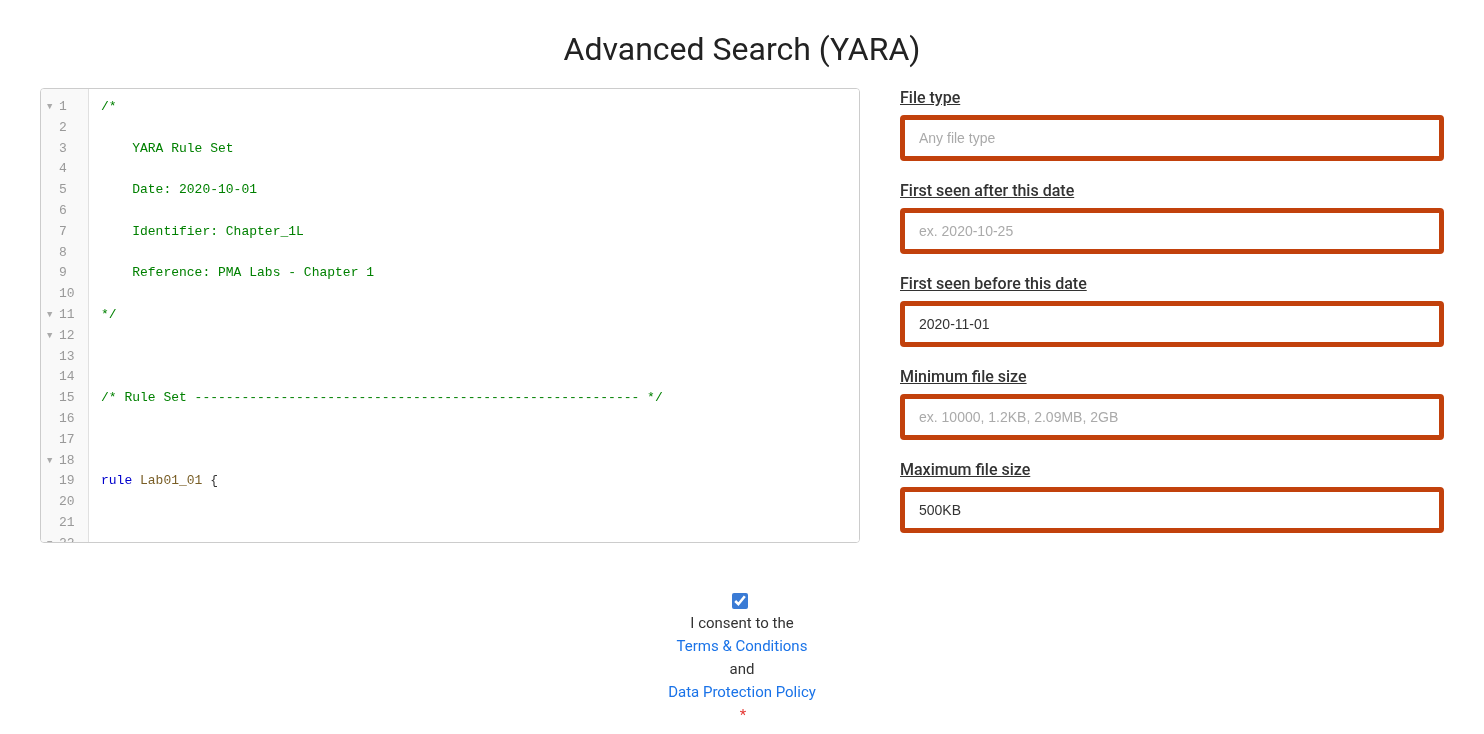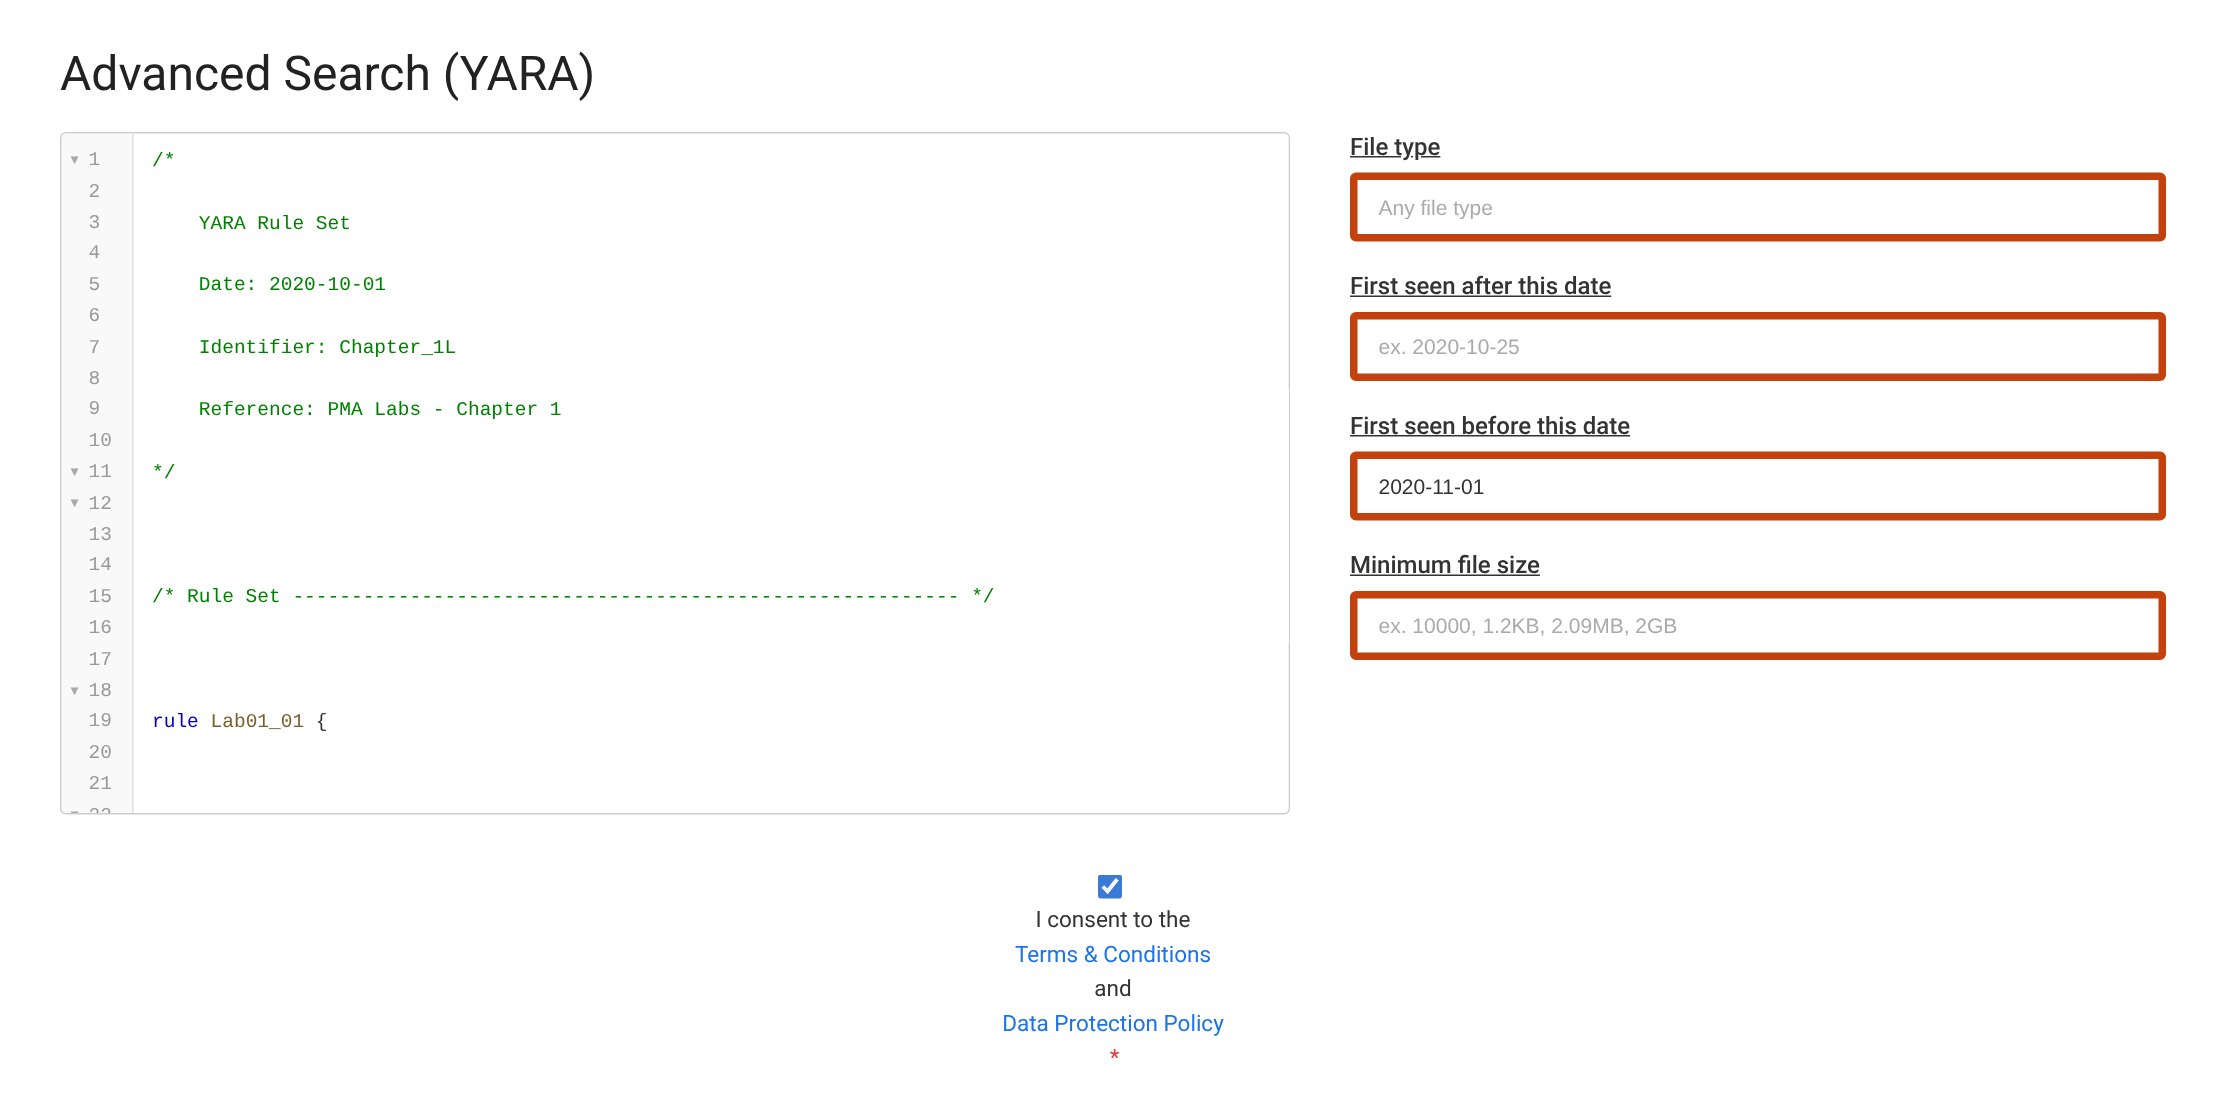--- a/index.html
+++ b/index.html
@@ -8,20 +8,21 @@
       background: #fff;
       color: #333;
       padding: 30px 40px;
     }
 
     h1 {
       font-size: 2rem;
       font-weight: 400;
       margin-bottom: 20px;
       color: #222;
+      text-align: center;
     }
 
     .main-layout {
       display: flex;
       gap: 40px;
       align-items: flex-start;
     }
 
     
     .editor-panel {
@@ -338,20 +339,24 @@
     <div class="field-group">
       <label class="field-label">First seen before this date</label>
       <input class="field-input" type="text" id="first-seen-before-input" value="2020-11-01" style="">
     </div>
 
     <div class="field-group">
       <label class="field-label">Minimum file size</label>
       <input class="field-input" type="text" placeholder="ex. 10000, 1.2KB, 2.09MB, 2GB" style="">
     </div>
 
+    <div class="field-group">
+      <label class="field-label">Maximum file size</label>
+      <input class="field-input" type="text" id="max-file-size-input" value="500KB" style="">
+    </div>
 
   </div>
 </div>
 
 <div class="consent-row">
   <input type="checkbox" class="consent-checkbox" checked="" style="">
   <span>I consent to the</span>
   <a class="link-blue">Terms &amp; Conditions</a>
   <span>and</span>
   <a class="link-blue">Data Protection Policy</a>

